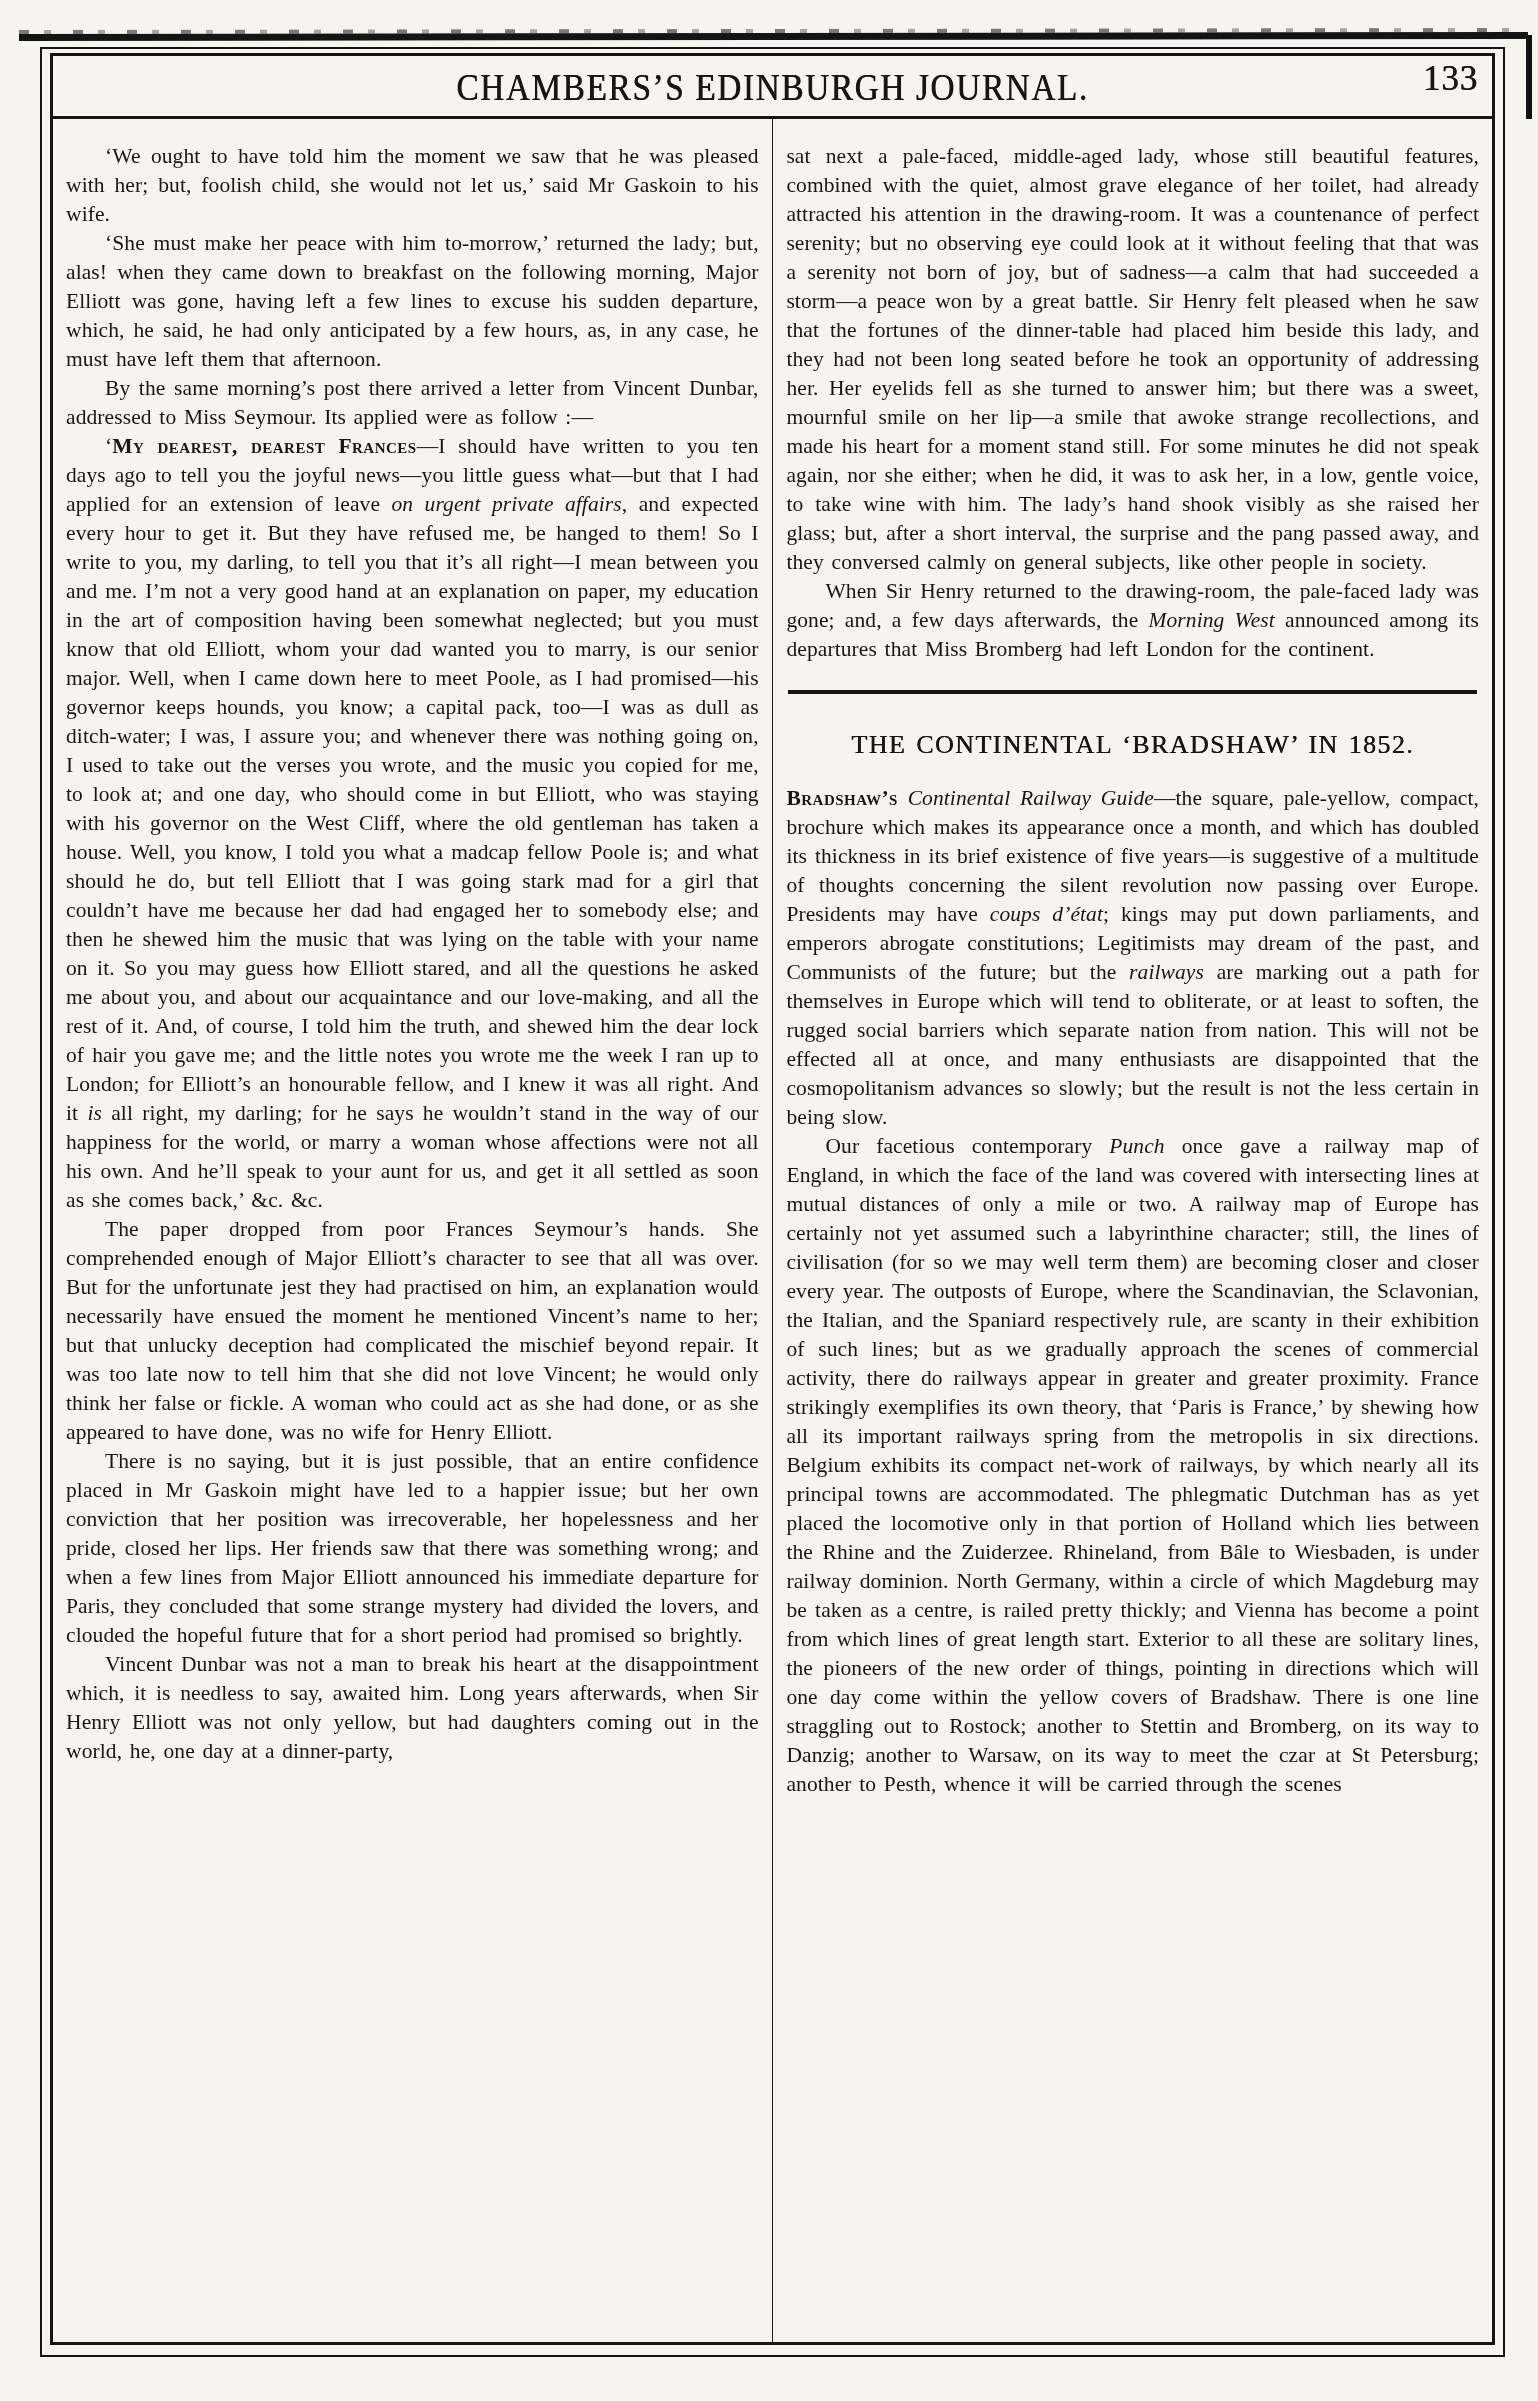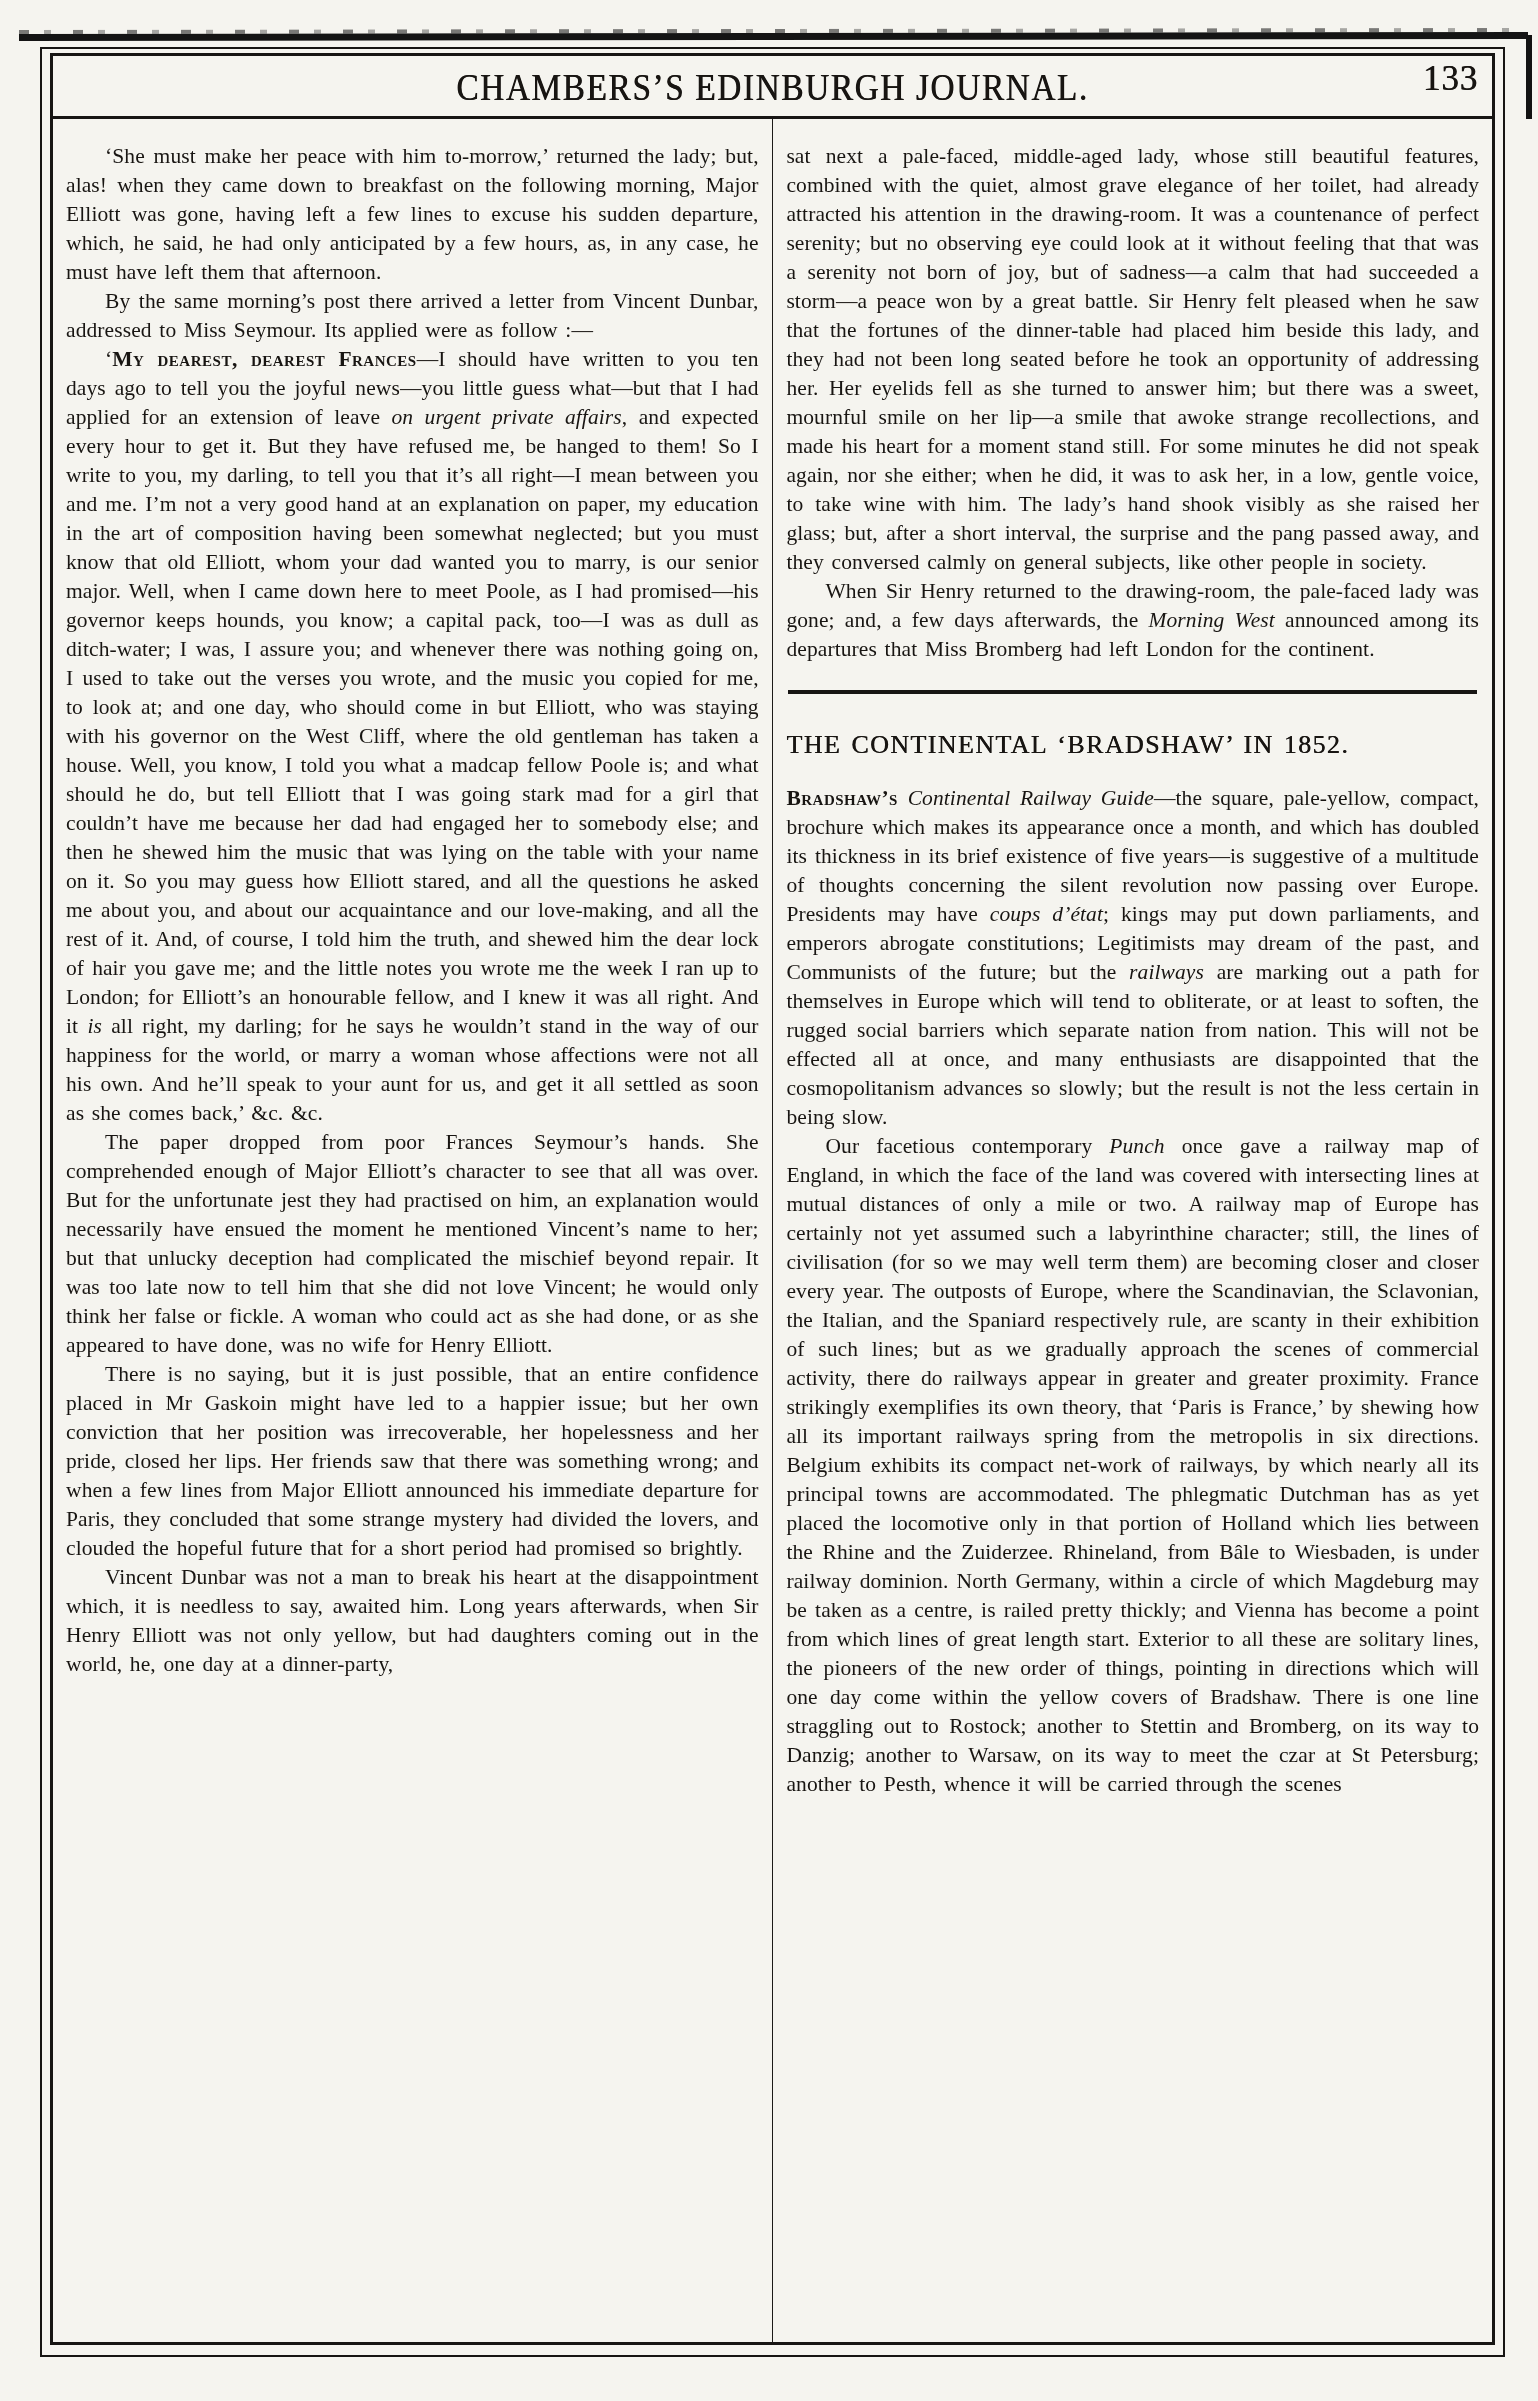--- a/index.html
+++ b/index.html
@@ -38,21 +38,21 @@
     word-spacing:2.2px;letter-spacing:0.1px;}
   .divider{width:1.8px;background:#1c1a18;flex:none;}
 
   .para{margin:0;text-indent:39px;}
   .para.noindent{text-indent:0;}
   .sc{font-variant:small-caps;letter-spacing:0.5px;font-weight:bold;}
   .it{font-style:italic;}
 
   .article-rule{height:3.5px;background:#171513;margin:26px 1.8px 0 1.8px;}
   .article-heading{
-    margin:35px 0 23px 0;font-size:26px;line-height:32px;
+    margin:35px 0 23px 0;text-align:center;font-size:26px;line-height:32px;
     letter-spacing:1.4px;white-space:nowrap;text-indent:0;
     text-shadow:0.4px 0 0 currentColor;
   }
 </style>
 </head>
 <body>
 
 <div class="scan-top"></div>
 <div class="scan-corner"></div>
 
@@ -61,20 +61,21 @@
 
     <div class="header">
       <div class="journal-title">
         <span class="squeeze">CHAMBERS’S EDINBURGH JOURNAL.</span>
       </div>
       <div class="page-number">133</div>
     </div>
 
     <div class="columns">
       <div class="col col-left">
+          <p class="para"><span>‘We ought to have told him the moment we saw that he was pleased with her; but, foolish child, she would not let us,’ said Mr Gaskoin to his wife.</span></p>
           <p class="para"><span>‘She must make her peace with him to-morrow,’ returned the lady; but, alas! when they came down to breakfast on the following morning, Major Elliott was gone, having left a few lines to excuse his sudden departure, which, he said, he had only anticipated by a few hours, as, in any case, he must have left them that afternoon.</span></p>
           <p class="para"><span>By the same morning’s post there arrived a letter from Vincent Dunbar, addressed to Miss Seymour. Its applied were as follow :—</span></p>
           <p class="para"><span>‘</span><span class="sc">My dearest, dearest Frances</span><span>—I should have written to you ten days ago to tell you the joyful news—you little guess what—but that I had applied for an extension of leave </span><span class="it">on urgent private affairs</span><span>, and expected every hour to get it. But they have refused me, be hanged to them! So I write to you, my darling, to tell you that it’s all right—I mean between you and me. I’m not a very good hand at an explanation on paper, my education in the art of composition having been somewhat neglected; but you must know that old Elliott, whom your dad wanted you to marry, is our senior major. Well, when I came down here to meet Poole, as I had promised—his governor keeps hounds, you know; a capital pack, too—I was as dull as ditch-water; I was, I assure you; and whenever there was nothing going on, I used to take out the verses you wrote, and the music you copied for me, to look at; and one day, who should come in but Elliott, who was staying with his governor on the West Cliff, where the old gentleman has taken a house. Well, you know, I told you what a madcap fellow Poole is; and what should he do, but tell Elliott that I was going stark mad for a girl that couldn’t have me because her dad had engaged her to somebody else; and then he shewed him the music that was lying on the table with your name on it. So you may guess how Elliott stared, and all the questions he asked me about you, and about our acquaintance and our love-making, and all the rest of it. And, of course, I told him the truth, and shewed him the dear lock of hair you gave me; and the little notes you wrote me the week I ran up to London; for Elliott’s an honourable fellow, and I knew it was all right. And it </span><span class="it">is</span><span> all right, my darling; for he says he wouldn’t stand in the way of our happiness for the world, or marry a woman whose affections were not all his own. And he’ll speak to your aunt for us, and get it all settled as soon as she comes back,’ &amp;c. &amp;c.</span></p>
           <p class="para"><span>The paper dropped from poor Frances Seymour’s hands. She comprehended enough of Major Elliott’s character to see that all was over. But for the unfortunate jest they had practised on him, an explanation would necessarily have ensued the moment he mentioned Vincent’s name to her; but that unlucky deception had complicated the mischief beyond repair. It was too late now to tell him that she did not love Vincent; he would only think her false or fickle. A woman who could act as she had done, or as she appeared to have done, was no wife for Henry Elliott.</span></p>
           <p class="para"><span>There is no saying, but it is just possible, that an entire confidence placed in Mr Gaskoin might have led to a happier issue; but her own conviction that her position was irrecoverable, her hopelessness and her pride, closed her lips. Her friends saw that there was something wrong; and when a few lines from Major Elliott announced his immediate departure for Paris, they concluded that some strange mystery had divided the lovers, and clouded the hopeful future that for a short period had promised so brightly.</span></p>
           <p class="para"><span>Vincent Dunbar was not a man to break his heart at the disappointment which, it is needless to say, awaited him. Long years afterwards, when Sir Henry Elliott was not only yellow, but had daughters coming out in the world, he, one day at a dinner-party,</span></p>
         </div>
 
       <div class="divider"></div>
 

